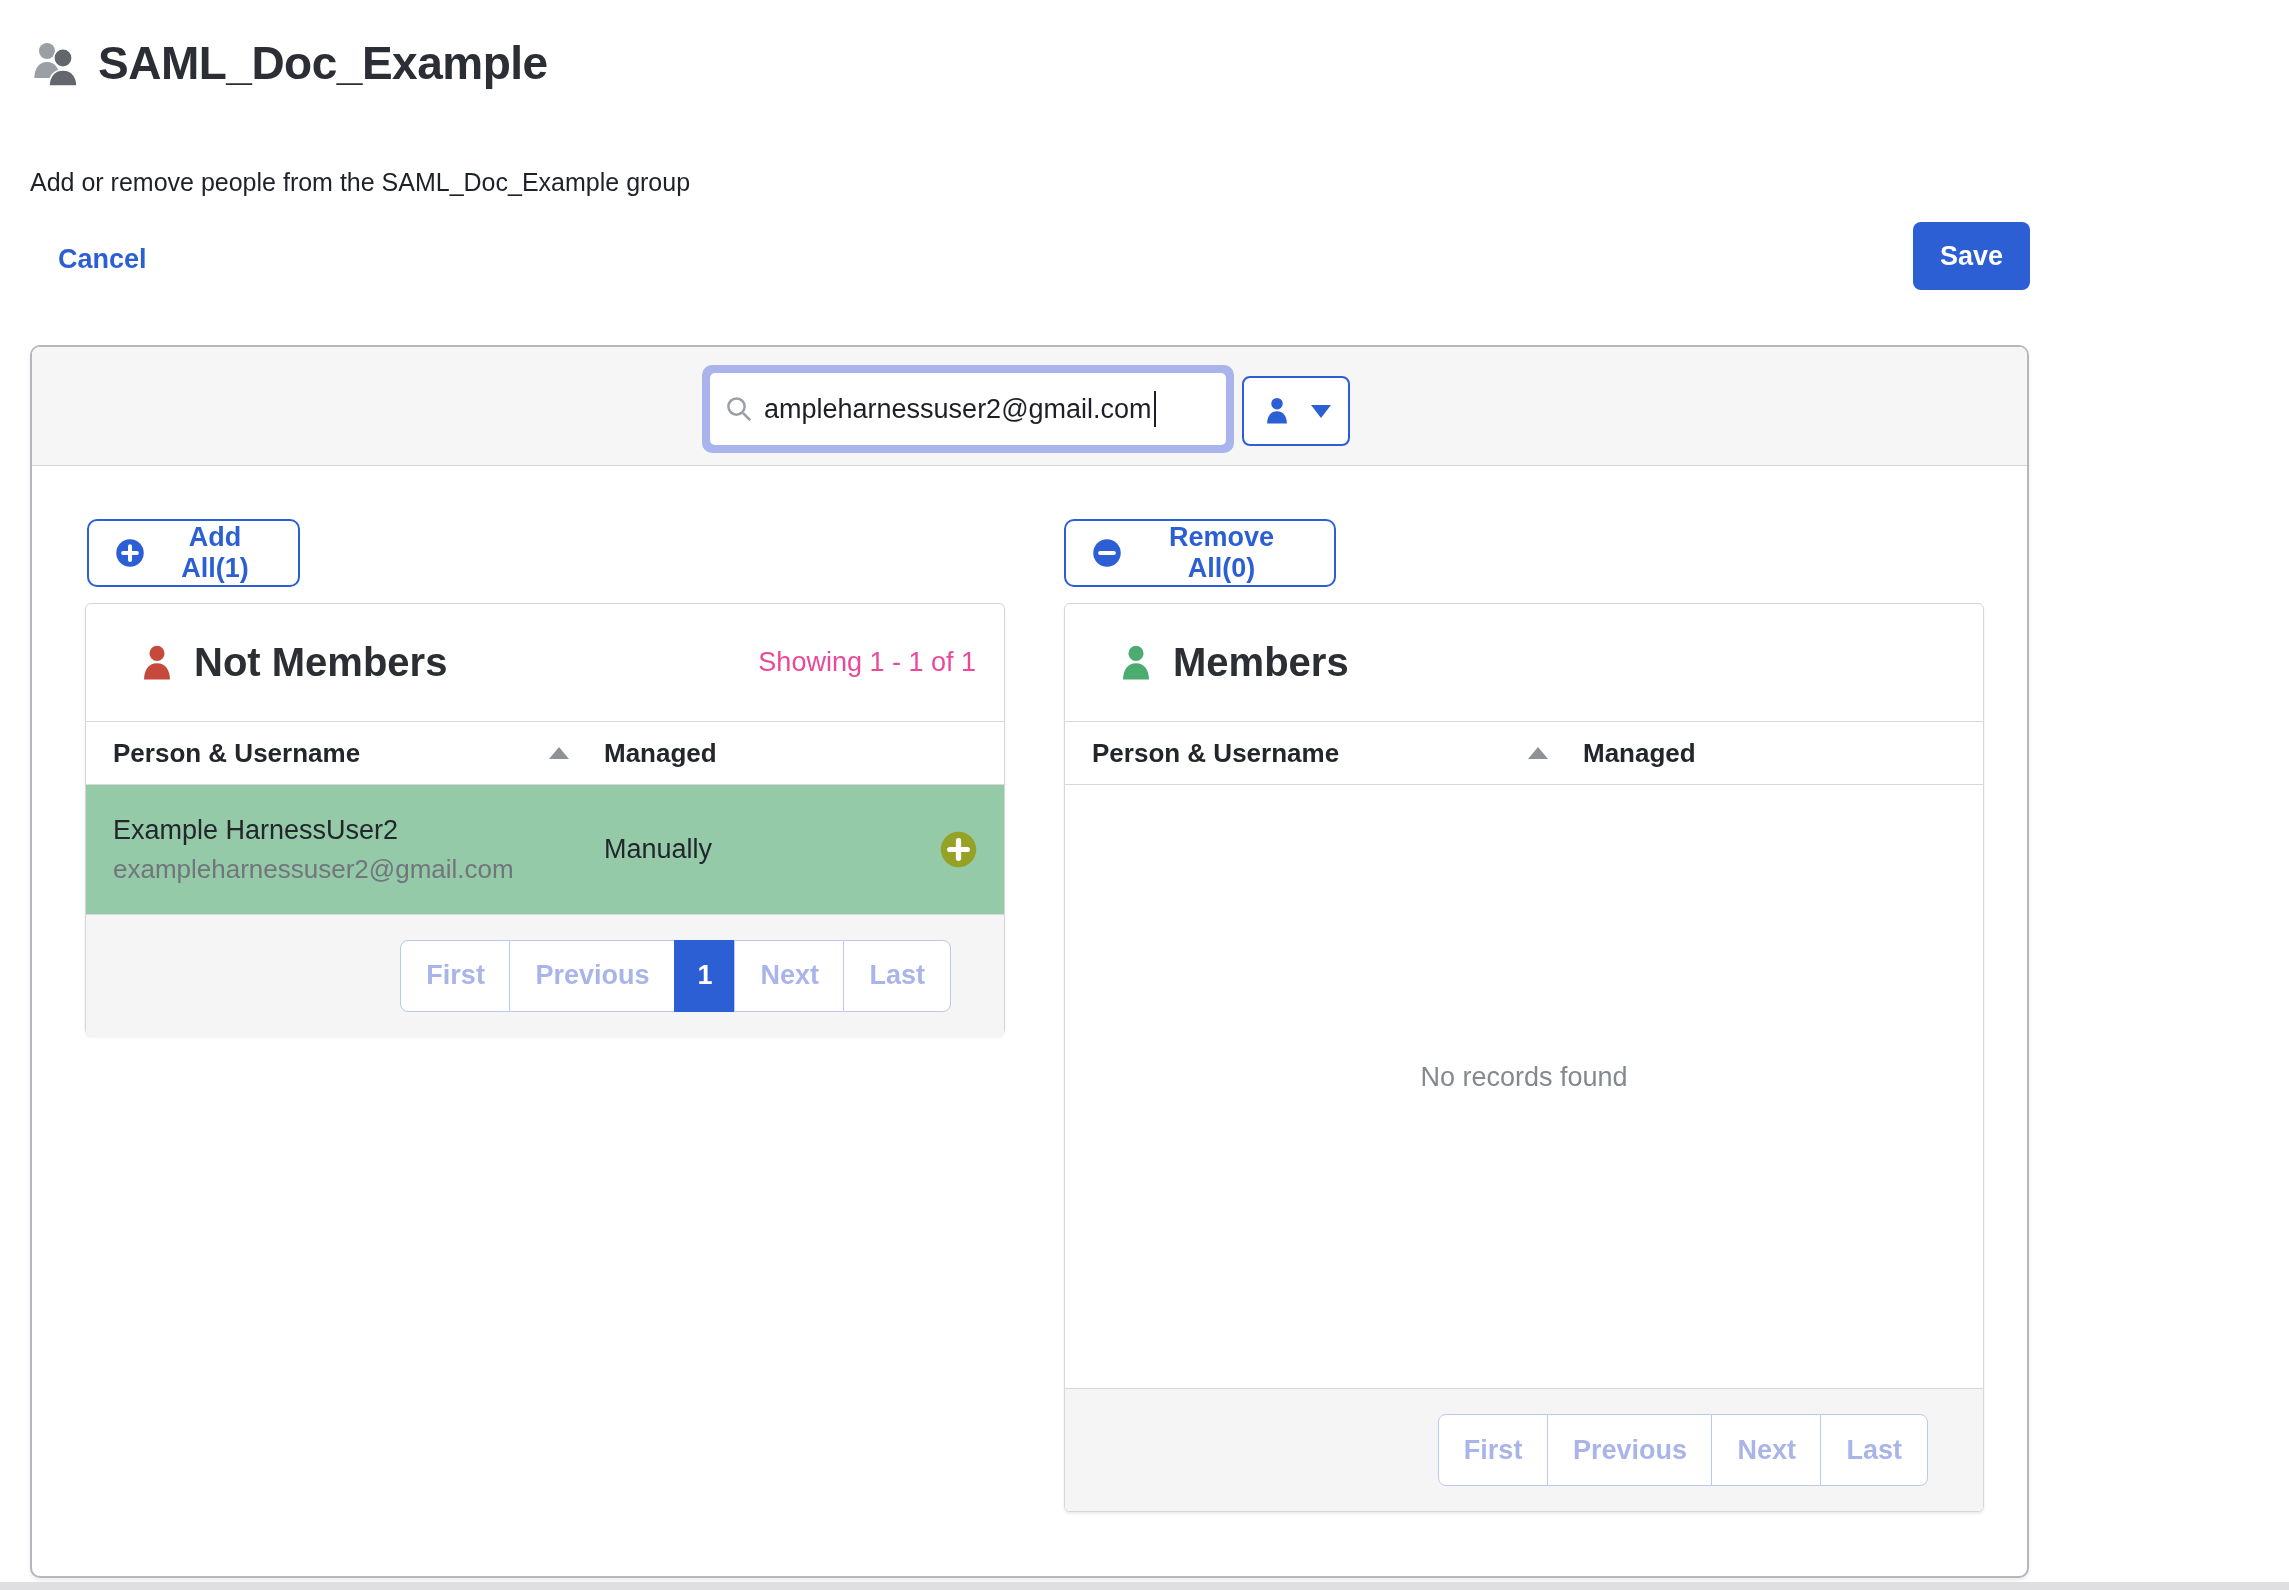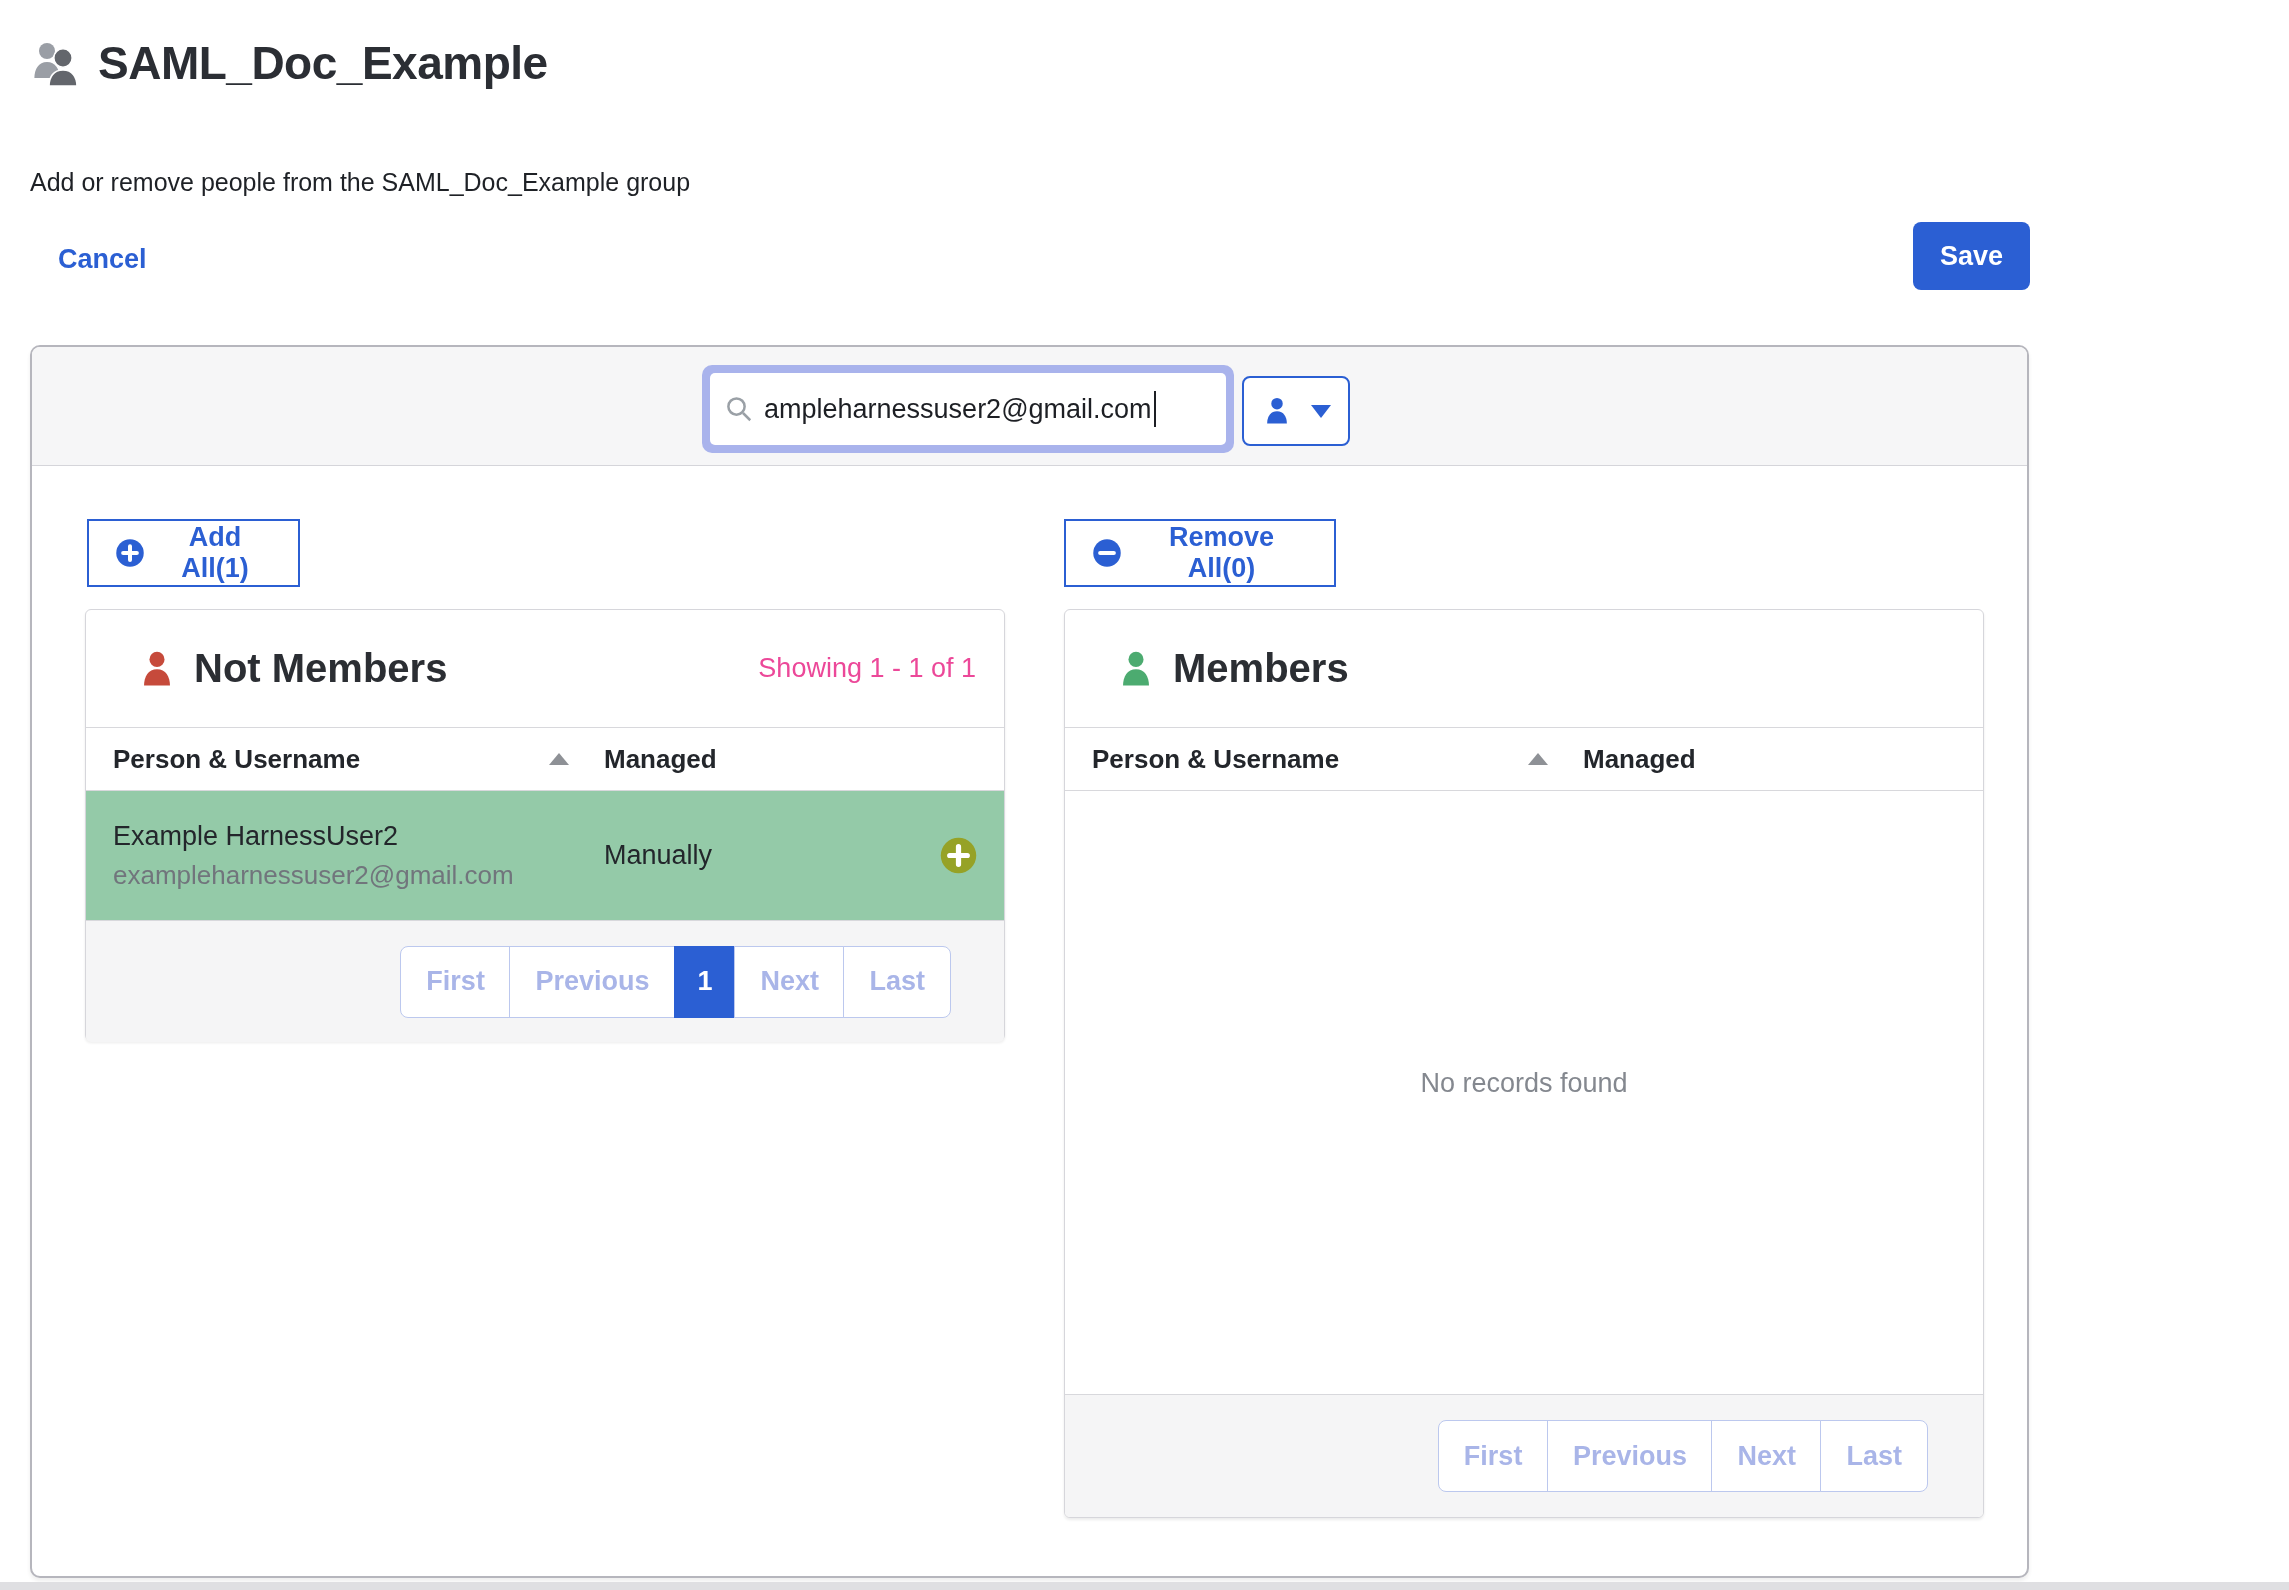--- a/index.html
+++ b/index.html
@@ -26,26 +26,26 @@
   .panel{position:absolute;left:30px;top:345px;width:1999px;height:1233px;border:2px solid #b6b6bd;border-radius:10px;background:#fff;box-shadow:0 3px 4px rgba(0,0,0,0.07);}
   .searchbar{position:absolute;left:0;top:0;width:100%;height:119px;background:#f6f6f7;border-bottom:1px solid #d5d5da;border-radius:8px 8px 0 0;}
   .search-ring{position:absolute;left:670px;top:18px;width:532px;height:88px;background:#a9b3ec;border-radius:10px;}
   .search-input{position:absolute;left:8px;top:8px;width:516px;height:72px;background:#fff;border-radius:5px;display:flex;align-items:center;padding:8px 14px;cursor:text;overflow:hidden;}
   .search-input .value{font-size:27px;color:#1d1f24;white-space:nowrap;margin-left:10px;}
   .text-caret{display:inline-block;width:2px;height:36px;background:#1d1f24;margin-left:2px;}
   .person-filter{position:absolute;left:1210px;top:29px;width:108px;height:70px;background:#fff;border:2px solid var(--accent);border-radius:8px;display:flex;align-items:center;justify-content:center;gap:18px;cursor:pointer;}
   .caret-down{width:0;height:0;border-left:10px solid transparent;border-right:10px solid transparent;border-top:13px solid var(--accent);}
 
   
-  .pill-btn{position:absolute;top:172px;height:68px;background:#fff;border:2px solid var(--accent);border-radius:0;display:flex;align-items:center;justify-content:center;gap:13px;font-size:27px;font-weight:bold;color:var(--accent);font-family:inherit;cursor:pointer;padding:0 26px;}
+  .pill-btn{position:absolute;top:172px;height:68px;background:#fff;border:2px solid var(--accent);border-radius:10px;display:flex;align-items:center;justify-content:center;gap:13px;font-size:27px;font-weight:bold;color:var(--accent);font-family:inherit;cursor:pointer;padding:0 26px;}
   .add-all{left:55px;width:213px;}
   .remove-all{left:1032px;width:272px;}
 
   
-  .card{position:absolute;top:262px;width:920px;border:1.5px solid #d6d6db;border-radius:6px;background:#fff;display:flex;flex-direction:column;box-shadow:0 2px 3px rgba(0,0,0,0.08);}
+  .card{position:absolute;top:256px;width:920px;border:1.5px solid #d6d6db;border-radius:6px;background:#fff;display:flex;flex-direction:column;box-shadow:0 2px 3px rgba(0,0,0,0.08);}
   .card-left{left:53px;height:432px;}
   .card-right{left:1032px;height:909px;}
   .card-header{height:117px;display:flex;align-items:center;padding:0 28px 0 50px;gap:16px;flex:none;}
   .card-title{font-size:40px;font-weight:bold;color:#2b2e33;}
   .showing{margin-left:auto;font-size:27px;color:#ec4899;}
   .thead{height:64px;flex:none;display:flex;align-items:center;border-top:1px solid #d8d8dc;border-bottom:1px solid #d8d8dc;font-size:26px;font-weight:bold;color:#23262b;}
   .col-person{width:518px;display:flex;align-items:center;justify-content:space-between;padding:0 35px 0 27px;cursor:pointer;}
   .col-managed{flex:1;}
   .sort-asc{width:0;height:0;border-left:10px solid transparent;border-right:10px solid transparent;border-bottom:12px solid #8e9196;}
   .trow{height:129px;flex:none;display:flex;align-items:center;background:var(--row_highlight);cursor:pointer;}

